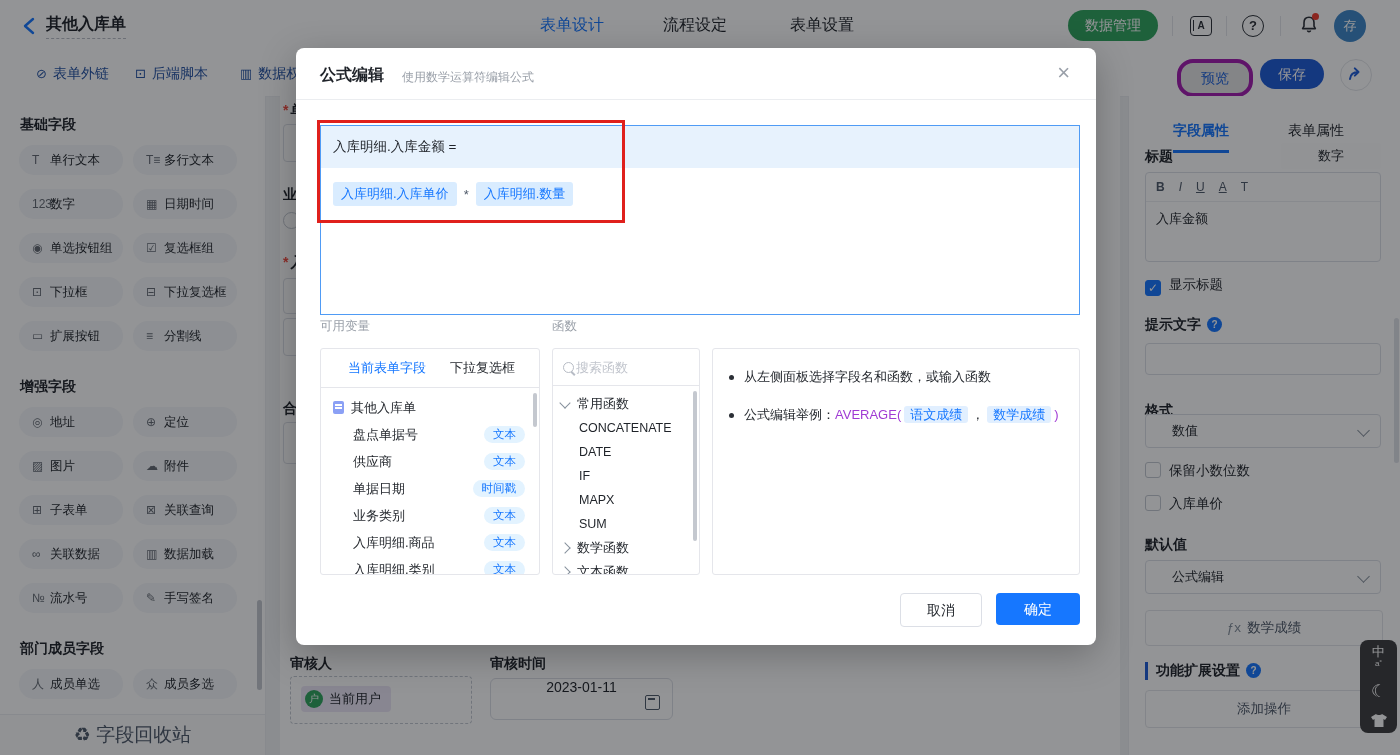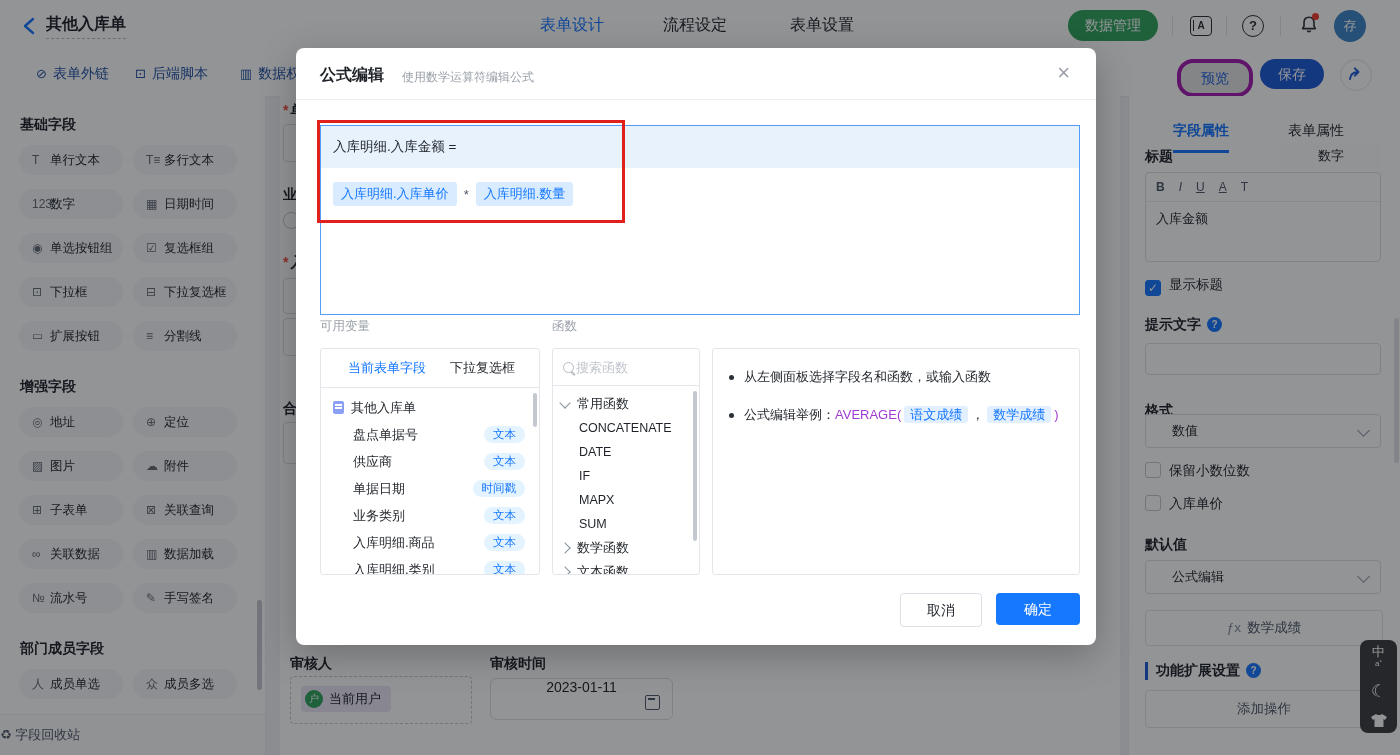--- a/index.html
+++ b/index.html
@@ -39,21 +39,21 @@
   
   .sidebar{position:absolute;left:0;top:96px;width:265px;height:659px;background:#fff;border-right:1px solid #ebedf0;overflow:hidden;}
   .sb-sec-title{font-size:14px;font-weight:700;color:#1f2329;margin:20px 0 4px 20px;}
   .sb-grid{display:flex;flex-wrap:wrap;padding:0 12px 0 14px;}
   .sb-btn{width:104px;height:30px;margin:7px 5px;border-radius:16px;background:#f4f6f9;display:flex;align-items:center;
     padding:0 0 0 13px;box-sizing:border-box;cursor:grab;}
   .sb-btn .glyph{font-size:12px;color:#646a73;width:18px;flex:none;}
   .sb-btn .lbl{font-size:12.5px;color:#1f2329;white-space:nowrap;}
   .sb-thumb{position:absolute;right:3px;top:504px;width:5px;height:90px;border-radius:3px;background:#c4c8cf;}
   .recycle{position:absolute;left:0;bottom:0;width:265px;height:40px;background:#fbfbfc;border-top:1px solid #ebedf0;
-    font-size:13px;color:#4e5969;text-align:left;line-height:40px;cursor:pointer;}
+    font-size:19px;color:#4e5969;text-align:center;line-height:40px;cursor:pointer;}
   
   .form-panel{position:absolute;left:280px;top:96px;width:840px;height:659px;background:#fff;}
   .frag-label{position:absolute;font-size:14px;font-weight:600;color:#1f2329;}
   .star{color:#f2493e;margin-right:2px;}
   .frag-box{position:absolute;background:#fff;border:1px solid #dcdfe6;border-radius:4px;}
   .radio-dot{position:absolute;width:15px;height:15px;border:1px solid #c3c8d0;border-radius:50%;background:#fff;}
   .dashed-box{position:absolute;border:1px dashed #c3c8d0;border-radius:4px;}
   .member-chip{position:absolute;height:26px;background:#ece7f6;border-radius:4px;display:flex;align-items:center;
     padding:0 10px 0 4px;font-size:13px;color:#1f2329;}
   .member-ava{width:18px;height:18px;border-radius:50%;background:#2fa45e;color:#fff;font-size:10px;text-align:center;

